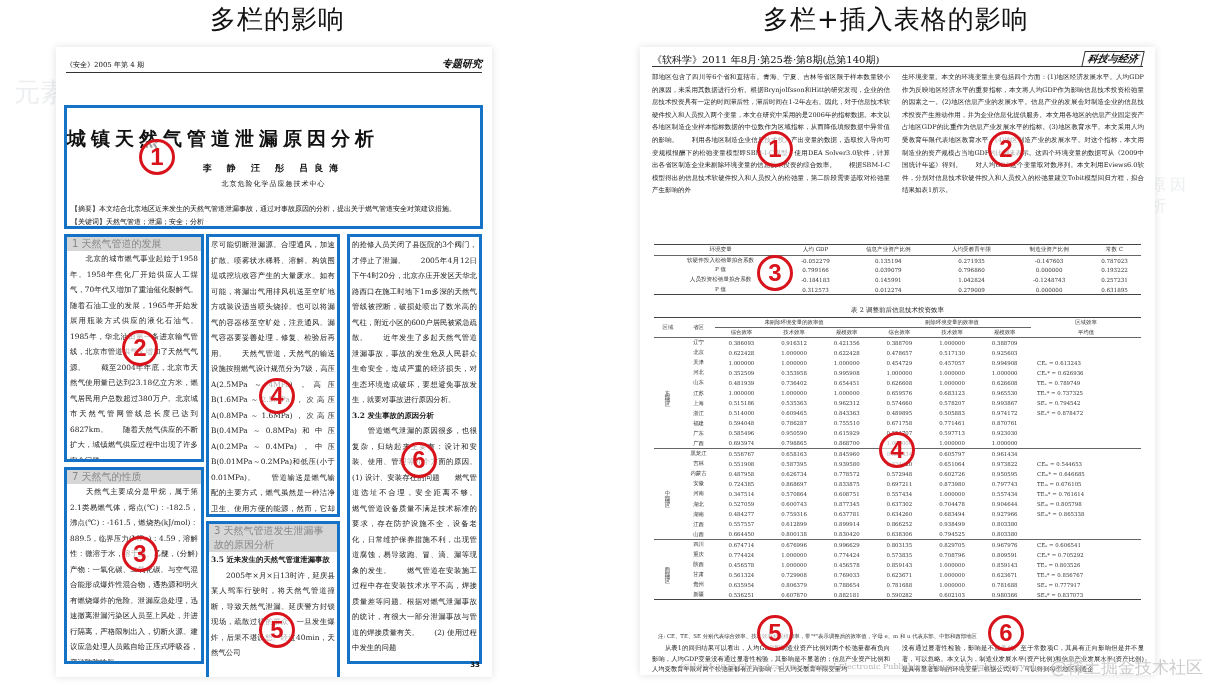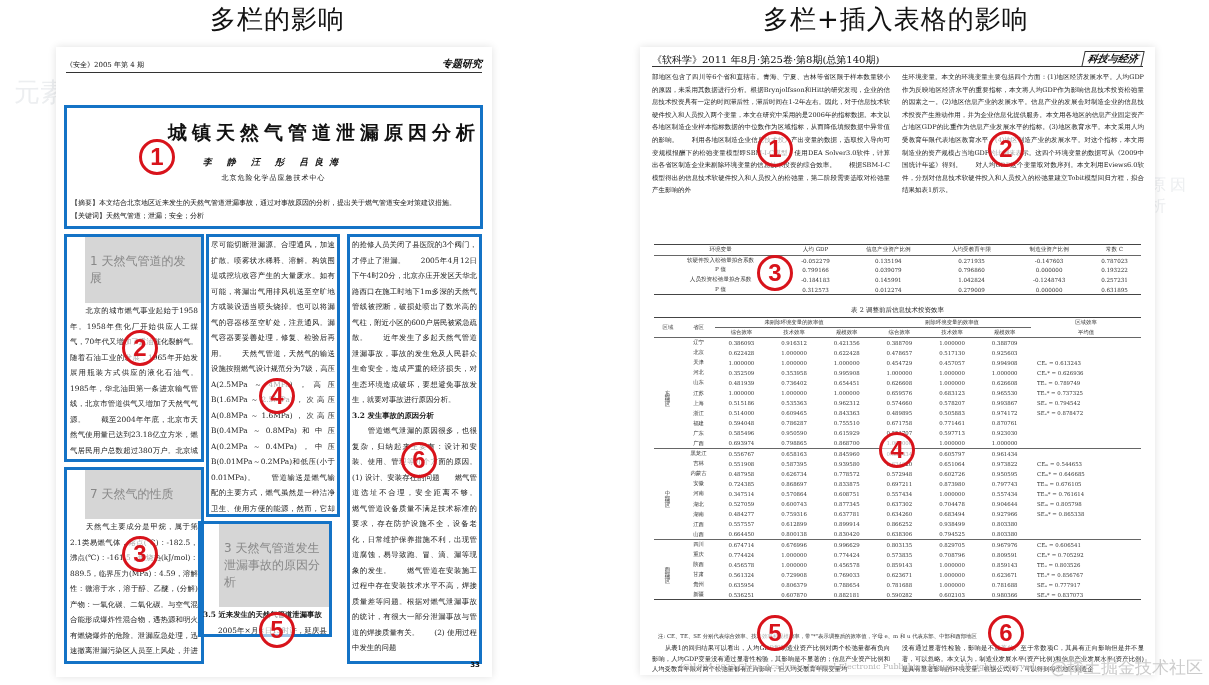--- a/index.html
+++ b/index.html
@@ -8,23 +8,23 @@
   .ghost { position: absolute; color: #eceef0; font-family: "DejaVu Serif", serif; }
   .page { position: absolute; background: #fff; box-shadow: 0 0 8px rgba(0,0,0,0.12); overflow: hidden; }
   .page-left { left: 56px; top: 47px; width: 436px; height: 630px; }
   .page-right { left: 640px; top: 47px; width: 515px; height: 628px; }
   .hdr { position: absolute; left: 10px; right: 10px; top: 10px; height: 16px; border-bottom: 1.5px solid #333; font-size: 7px; font-family: "DejaVu Serif", serif; }
   .hdr .l { position: absolute; left: 0; top: 3px; }
   .hdr .r { position: absolute; right: 0; top: 0; font-weight: bold; font-size: 10px; font-style: italic; }
   .bbox { position: absolute; border: 3px solid #1473c6; background: transparent; }
   .num { position: absolute; width: 36px; height: 36px; border: 3px solid #d8131b; border-radius: 50%; color: #d8131b; font-weight: bold; font-size: 24px; display: flex; align-items: center; justify-content: center; background: rgba(255,255,255,0.6); font-family: "Liberation Sans", sans-serif; }
   .txt { font-family: "DejaVu Serif", serif; color: #222; font-size: 7.4px; line-height: 15.5px; text-align: justify; }
-  .sec { background: #d6d6d6; color: #888; font-size: 12px; padding: 16px 5px; margin-left: 18px; }
-  .art-title { text-align: right; font-family: "DejaVu Serif", serif; font-weight: bold; font-size: 19px; letter-spacing: 5px; margin-top: 12px; }
-  .authors { text-align: center; font-family: "DejaVu Serif", serif; font-weight: bold; font-size: 9px; letter-spacing: 6px; margin-top: 10px; font-style: italic; }
+  .sec { background: #d6d6d6; color: #888; font-size: 10px; padding: 0 5px; }
+  .art-title { text-align: left; font-family: "DejaVu Serif", serif; font-weight: bold; font-size: 19px; letter-spacing: 5px; margin-top: 18px; }
+  .authors { text-align: center; font-family: "DejaVu Serif", serif; font-weight: bold; font-size: 9px; letter-spacing: 6px; margin-top: 10px; }
   .affil { text-align: center; font-family: "DejaVu Serif", serif; font-size: 7px; margin-top: 4px; letter-spacing: 1px; }
   .abs { font-family: "DejaVu Serif", serif; font-size: 7px; line-height: 13px; margin-top: 14px; padding: 0 4px; }
   .col2 { position: absolute; font-family: "DejaVu Serif", serif; font-size: 6.5px; line-height: 12.6px; color: #222; text-align: justify; }
   table { border-collapse: collapse; font-family: "DejaVu Serif", serif; color: #333; }
   .t1 { position: absolute; left: 14px; top: 197px; width: 487px; font-size: 5.6px; border-top: 1.2px solid #444; border-bottom: 1.2px solid #444; }
   .t1 th { font-weight: normal; border-bottom: 0.8px solid #666; padding: 1px 0; }
   .t1 td { text-align: center; padding: 0.8px 0; }
   .cap { position: absolute; left: 0; right: 0; text-align: center; font-family: "DejaVu Serif", serif; font-size: 6.5px; color: #222; }
   .t2 { position: absolute; left: 14px; top: 270px; width: 487px; font-size: 5.4px; border-top: 1.2px solid #444; border-bottom: 1.2px solid #444; }
   .t2 th { font-weight: normal; padding: 1px 0; }
@@ -65,21 +65,21 @@
 
   <div class="bbox" style="left:8px;top:420px;width:140px;height:197px;overflow:hidden;">
     <div class="sec">7  天然气的性质</div>
     <div class="txt" style="padding:0 3px;">　　天然气主要成分是甲烷，属于第2.1类易燃气体，熔点(℃)：-182.5，沸点(℃)：-161.5，燃烧热(kJ/mol)：889.5，临界压力(MPa)：4.59，溶解性：微溶于水，溶于醇、乙醚，(分解)产物：一氧化碳、二氧化碳。与空气混合能形成爆炸性混合物，遇热源和明火有燃烧爆炸的危险。泄漏应急处理，迅速撤离泄漏污染区人员至上风处，并进行隔离，严格限制出入，切断火源。建议应急处理人员戴自给正压式呼吸器，穿消防防护服。</div>
   </div>
 
   <div class="bbox" style="left:150px;top:187px;width:134px;height:283px;overflow:hidden;">
     <div class="txt" style="padding:0 2px;">尽可能切断泄漏源。合理通风，加速扩散。喷雾状水稀释、溶解。构筑围堤或挖坑收容产生的大量废水。如有可能，将漏出气用排风机送至空旷地方或装设适当喷头烧掉。也可以将漏气的容器移至空旷处，注意通风。漏气容器要妥善处理，修复、检验后再用。　　天然气管道，天然气的输送设施按照燃气设计规范分为7级，高压A(2.5MPa～4MPa)，高压B(1.6MPa～2.5MPa)，次高压A(0.8MPa～1.6MPa)，次高压B(0.4MPa～0.8MPa)和中压A(0.2MPa～0.4MPa)，中压B(0.01MPa～0.2MPa)和低压(小于0.01MPa)。　　管道输送是燃气输配的主要方式，燃气虽然是一种洁净卫生、使用方便的能源，然而，它却是一种极其危险的气体。如果管理不善或使用不当，一旦泄漏，将会给人们带来灾难，使人中毒，甚至死亡。</div>
   </div>
 
-  <div class="bbox" style="left:142px;top:474px;width:134px;height:116px;overflow:hidden;">
+  <div class="bbox" style="left:150px;top:474px;width:134px;height:163px;overflow:hidden;">
     <div class="sec">3  天然气管道发生泄漏事故的原因分析</div>
     <div class="txt" style="padding:0 2px;font-weight:bold;">3.5  近来发生的天然气管道泄漏事故</div>
     <div class="txt" style="padding:0 2px;">　　2005年×月×日13时许，延庆县某人驾车行驶时，将天然气管道撞断，导致天然气泄漏。延庆警方封锁现场，疏散过往的群众，一旦发生爆炸，后果不堪设想。经过40min，天然气公司</div>
   </div>
 
   <div class="bbox" style="left:291px;top:187px;width:135px;height:430px;overflow:hidden;">
     <div class="txt" style="padding:0 2px;">的抢修人员关闭了县医院的3个阀门，才停止了泄漏。　　2005年4月12日下午4时20分，北京亦庄开发区天华北路西口在施工时地下1m多深的天然气管线被挖断，破损处喷出了数米高的气柱，附近小区的600户居民被紧急疏散。　　近年发生了多起天然气管道泄漏事故，事故的发生危及人民群众生命安全，造成严重的经济损失，对生态环境造成破坏，要想避免事故发生，就要对事故进行原因分析。</div>
     <div class="txt" style="padding:0 2px;font-weight:bold;">3.2  发生事故的原因分析</div>
     <div class="txt" style="padding:0 2px;">　　管道燃气泄漏的原因很多，也很复杂，归纳起来主要有：设计和安装、使用、管理等几个方面的原因。　　(1) 设计、安装存在的问题　　燃气管道选址不合理，安全距离不够。　　燃气管道设备质量不满足技术标准的要求，存在防护设施不全，设备老化，日常维护保养措施不利，出现管道腐蚀，易导致跑、冒、滴、漏等现象的发生。　　燃气管道在安装施工过程中存在安装技术水平不高，焊接质量差等问题。根据对燃气泄漏事故的统计，有很大一部分泄漏事故与管道的焊接质量有关。　　(2) 使用过程中发生的问题</div>
   </div>

